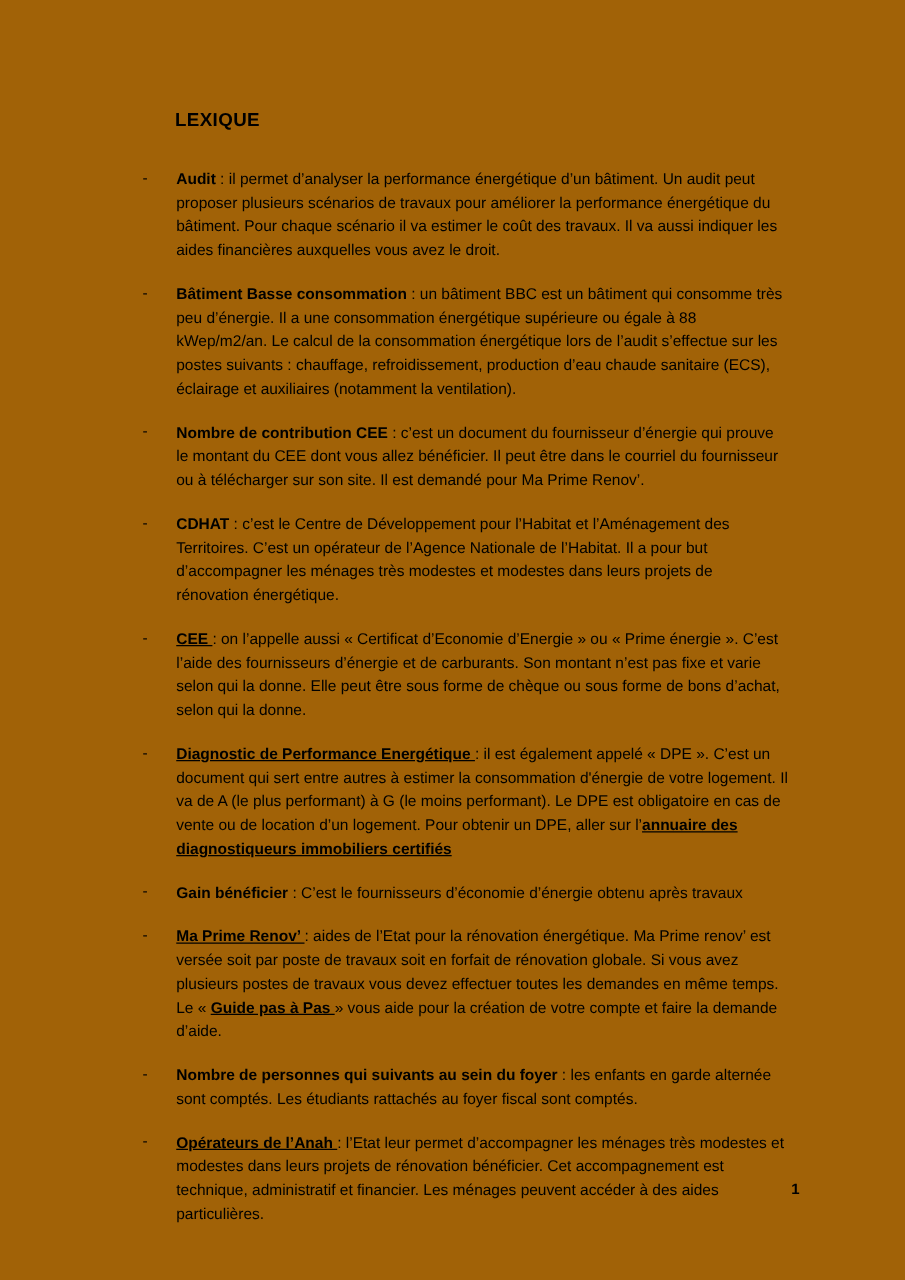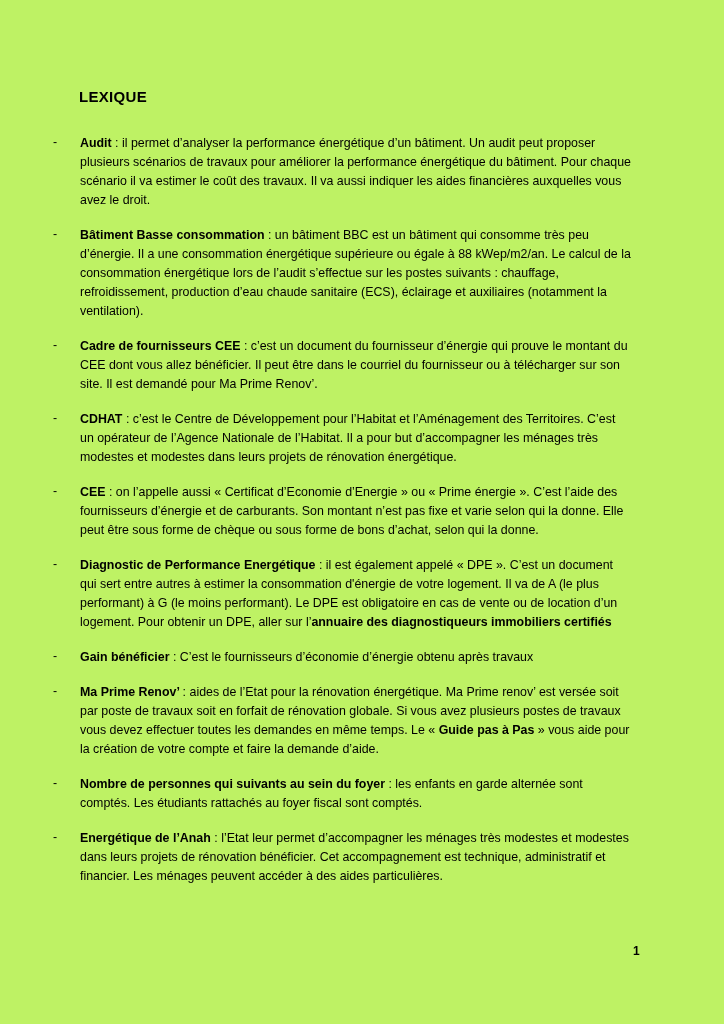--- a/index.html
+++ b/index.html
@@ -1,24 +1,24 @@
 <!DOCTYPE html>
 <html lang="fr"><head>
 <meta charset="utf-8">
 <style>
   html, body { margin: 0; padding: 0; background: #ffffff; }
   .page {
     position: relative;
     width: 724px;
     height: 1024px;
-    background: #bef264;
+    background: #a16207;
     color: #000000;
     font-family: "Liberation Sans", sans-serif;
     box-sizing: border-box;
-    padding: 88px 92px 0 53px;
+    padding: 88px 92px 0 114px;
     overflow: hidden;
   }
   .title {
     font-size: 15px;
     font-weight: bold;
     margin: 0 0 28px 26px;
     letter-spacing: 0.3px;
   }
   .entries { }
   .entry {
@@ -31,21 +31,21 @@
   .dash {
     flex: 0 0 26px;
     width: 26px;
   }
   .entry-text {
     flex: 1;
     margin: 1px;
     text-align: left;
   }
   .b { font-weight: bold; }
-  .u { }
+  .u { text-decoration: underline; }
   .page-number {
     position: absolute;
     top: 944px;
     left: 633px;
     font-size: 12px;
     font-weight: bold;
   }
 </style>
 </head>
 <body>
@@ -58,21 +58,21 @@
     <p class="entry-text"><span class="b">Audit</span><span> : il permet d’analyser la performance énergétique d’un bâtiment. Un audit peut proposer plusieurs scénarios de travaux pour améliorer la performance énergétique du bâtiment. Pour chaque scénario il va estimer le coût des travaux. Il va aussi indiquer les aides financières auxquelles vous avez le droit.</span></p>
   </div>
 
   <div class="entry">
     <span class="dash">-</span>
     <p class="entry-text"><span class="b">Bâtiment Basse consommation</span><span> : un bâtiment BBC est un bâtiment qui consomme très peu d’énergie. Il a une consommation énergétique supérieure ou égale à 88 kWep/m2/an. Le calcul de la consommation énergétique lors de l’audit s’effectue sur les postes suivants : chauffage, refroidissement, production d’eau chaude sanitaire (ECS), éclairage et auxiliaires (notamment la ventilation).</span></p>
   </div>
 
   <div class="entry">
     <span class="dash">-</span>
-    <p class="entry-text"><span class="b">Cadre de fournisseurs CEE</span><span> : c’est un document du fournisseur d’énergie qui prouve le montant du CEE dont vous allez bénéficier. Il peut être dans le courriel du fournisseur ou à télécharger sur son site. Il est demandé pour Ma Prime Renov’.</span></p>
+    <p class="entry-text"><span class="b">Nombre de contribution CEE</span><span> : c’est un document du fournisseur d’énergie qui prouve le montant du CEE dont vous allez bénéficier. Il peut être dans le courriel du fournisseur ou à télécharger sur son site. Il est demandé pour Ma Prime Renov’.</span></p>
   </div>
 
   <div class="entry">
     <span class="dash">-</span>
     <p class="entry-text"><span class="b">CDHAT</span><span> : c’est le Centre de Développement pour l’Habitat et l’Aménagement des Territoires. C’est un opérateur de l’Agence Nationale de l’Habitat. Il a pour but d’accompagner les ménages très modestes et modestes dans leurs projets de rénovation énergétique.</span></p>
   </div>
 
   <div class="entry">
     <span class="dash">-</span>
     <p class="entry-text"><span class="b u">CEE </span><span>: on l’appelle aussi « Certificat d’Economie d’Energie » ou « Prime énergie ». C’est l’aide des fournisseurs d’énergie et de carburants. Son montant n’est pas fixe et varie selon qui la donne. Elle peut être sous forme de chèque ou sous forme de bons d’achat, selon qui la donne.</span></p>
@@ -93,17 +93,17 @@
     <p class="entry-text"><span class="b u">Ma Prime Renov’ </span><span>: aides de l’Etat pour la rénovation énergétique. Ma Prime renov’ est versée soit par poste de travaux soit en forfait de rénovation globale. Si vous avez plusieurs postes de travaux vous devez effectuer toutes les demandes en même temps. Le « </span><span class="b u">Guide pas à Pas </span><span>» vous aide pour la création de votre compte et faire la demande d’aide.</span></p>
   </div>
 
   <div class="entry">
     <span class="dash">-</span>
     <p class="entry-text"><span class="b">Nombre de personnes qui suivants au sein du foyer</span><span> : les enfants en garde alternée sont comptés. Les étudiants rattachés au foyer fiscal sont comptés.</span></p>
   </div>
 
   <div class="entry">
     <span class="dash">-</span>
-    <p class="entry-text"><span class="b u">Energétique de l’Anah </span><span>: l’Etat leur permet d’accompagner les ménages très modestes et modestes dans leurs projets de rénovation bénéficier. Cet accompagnement est technique, administratif et financier. Les ménages peuvent accéder à des aides particulières.</span></p>
+    <p class="entry-text"><span class="b u">Opérateurs de l’Anah </span><span>: l’Etat leur permet d’accompagner les ménages très modestes et modestes dans leurs projets de rénovation bénéficier. Cet accompagnement est technique, administratif et financier. Les ménages peuvent accéder à des aides particulières.</span></p>
   </div>
 </div>
   <div class="page-number">1</div>
 </div>
 
 </body></html>

